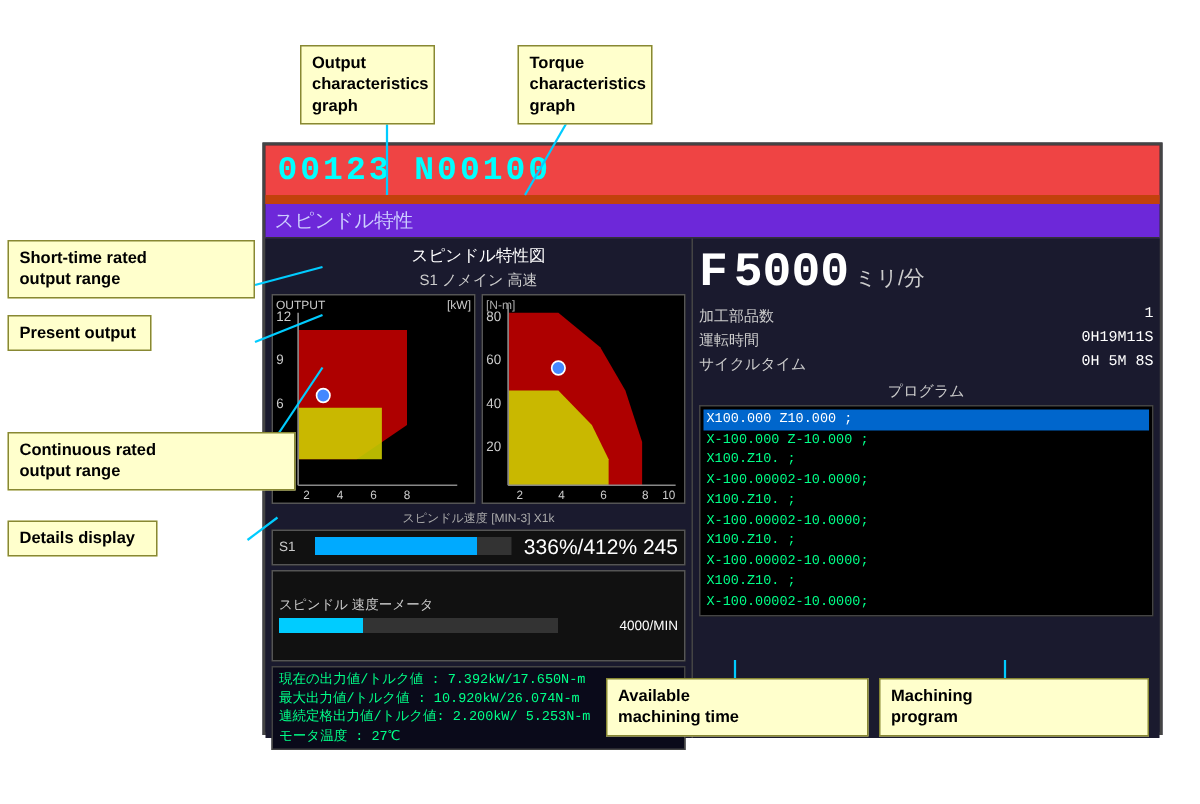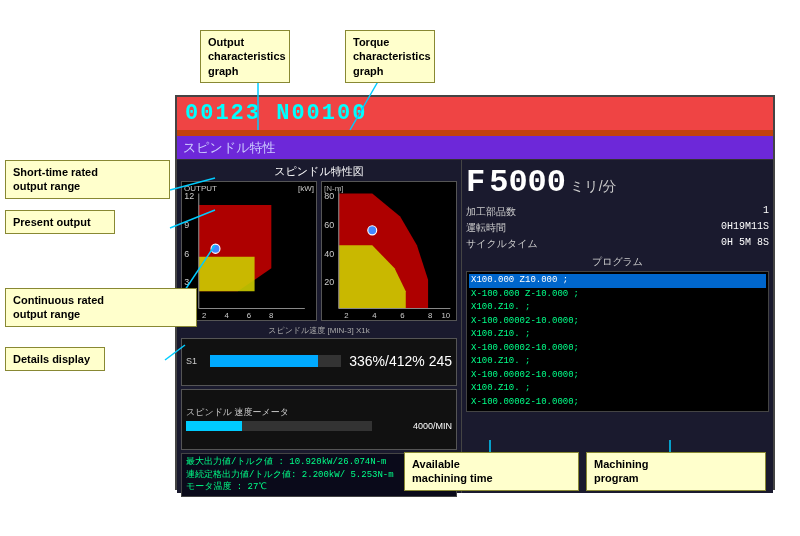--- a/index.html
+++ b/index.html
@@ -116,21 +116,21 @@
     
     .graph-svg {
       width: 100%;
       height: 100%;
     }
 
     
     .speed-bar-area {
       background: #111;
       border: 1px solid #555;
-      padding: 14px 4px;
+      padding: 2px 4px;
       margin-bottom: 3px;
     }
 
     .speed-bar-row {
       display: flex;
       align-items: center;
       gap: 4px;
       margin-bottom: 2px;
     }
 
@@ -357,21 +357,21 @@
   <span style="white-space:pre-line;">Torque
 characteristics
 graph</span>
 </div>
 
 <div class="callout" style="left:5px; top:160px; width:165px;">
   <span style="white-space:pre-line;">Short-time rated
 output range</span>
 </div>
 
-<div class="callout" style="left:5px; top:210px; width:110px;">
+<div class="callout" style="left:5px; top:210px; width:96px;">
   <span style="white-space:pre-line;">Present  output</span>
 </div>
 
 <div class="callout" style="left:5px; top:288px; width:192px;">
   <span style="white-space:pre-line;">Continuous rated
 output range</span>
 </div>
 
 <div class="callout" style="left:5px; top:347px; width:100px;">
   <span style="white-space:pre-line;">Details display</span>
@@ -395,20 +395,21 @@
 
   <div class="cnc-title-bar">
     <span class="cnc-title-text">スピンドル特性</span>
   </div>
 
   <div class="cnc-main">
 
     <div class="cnc-left">
 
       <div class="graph-title">スピンドル特性図</div>
+      <div class="graph-subtitle">S1 ノメイン 高速</div>
 
       <div class="graph-container">
 
         <div class="graph-box">
           <div class="graph-axis-label">OUTPUT</div>
           <div class="graph-unit-label">[kW]</div>
           <svg class="graph-svg" viewBox="0 0 120 120" preserveAspectRatio="none">
 
             <text x="2" y="15" fill="#ccc" font-size="8">12</text>
             <text x="2" y="40" fill="#ccc" font-size="8">9</text>
@@ -474,20 +475,21 @@
         <div class="meter-title">スピンドル 速度ーメータ</div>
         <div class="meter-row">
           <div class="meter-bar-bg">
             <div class="meter-bar-fill"></div>
           </div>
           <span class="meter-value">4000/MIN</span>
         </div>
       </div>
 
       <div class="details-section">
+        <div class="detail-row">現在の出力値/トルク値  :  7.392kW/17.650N-m</div>
         <div class="detail-row">最大出力値/トルク値   : 10.920kW/26.074N-m</div>
         <div class="detail-row">連続定格出力値/トルク値:  2.200kW/  5.253N-m</div>
         <div class="detail-row">モータ温度           :  27℃</div>
       </div>
     </div>
 
     <div class="cnc-right">
 
       <div class="f-display">
         <span class="f-label">F</span>

